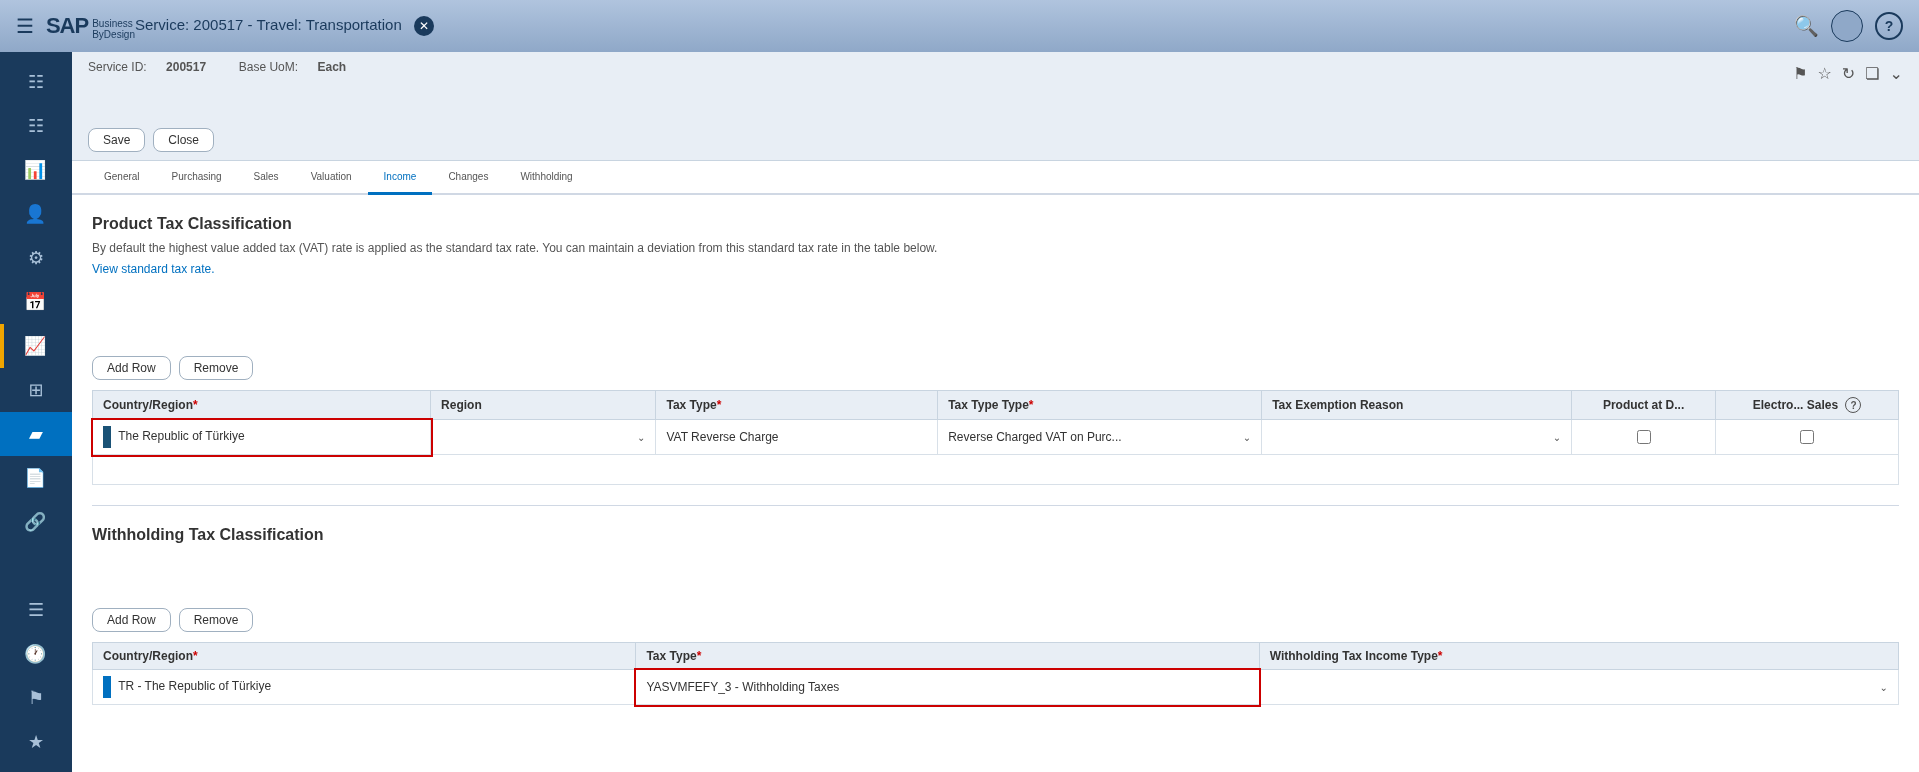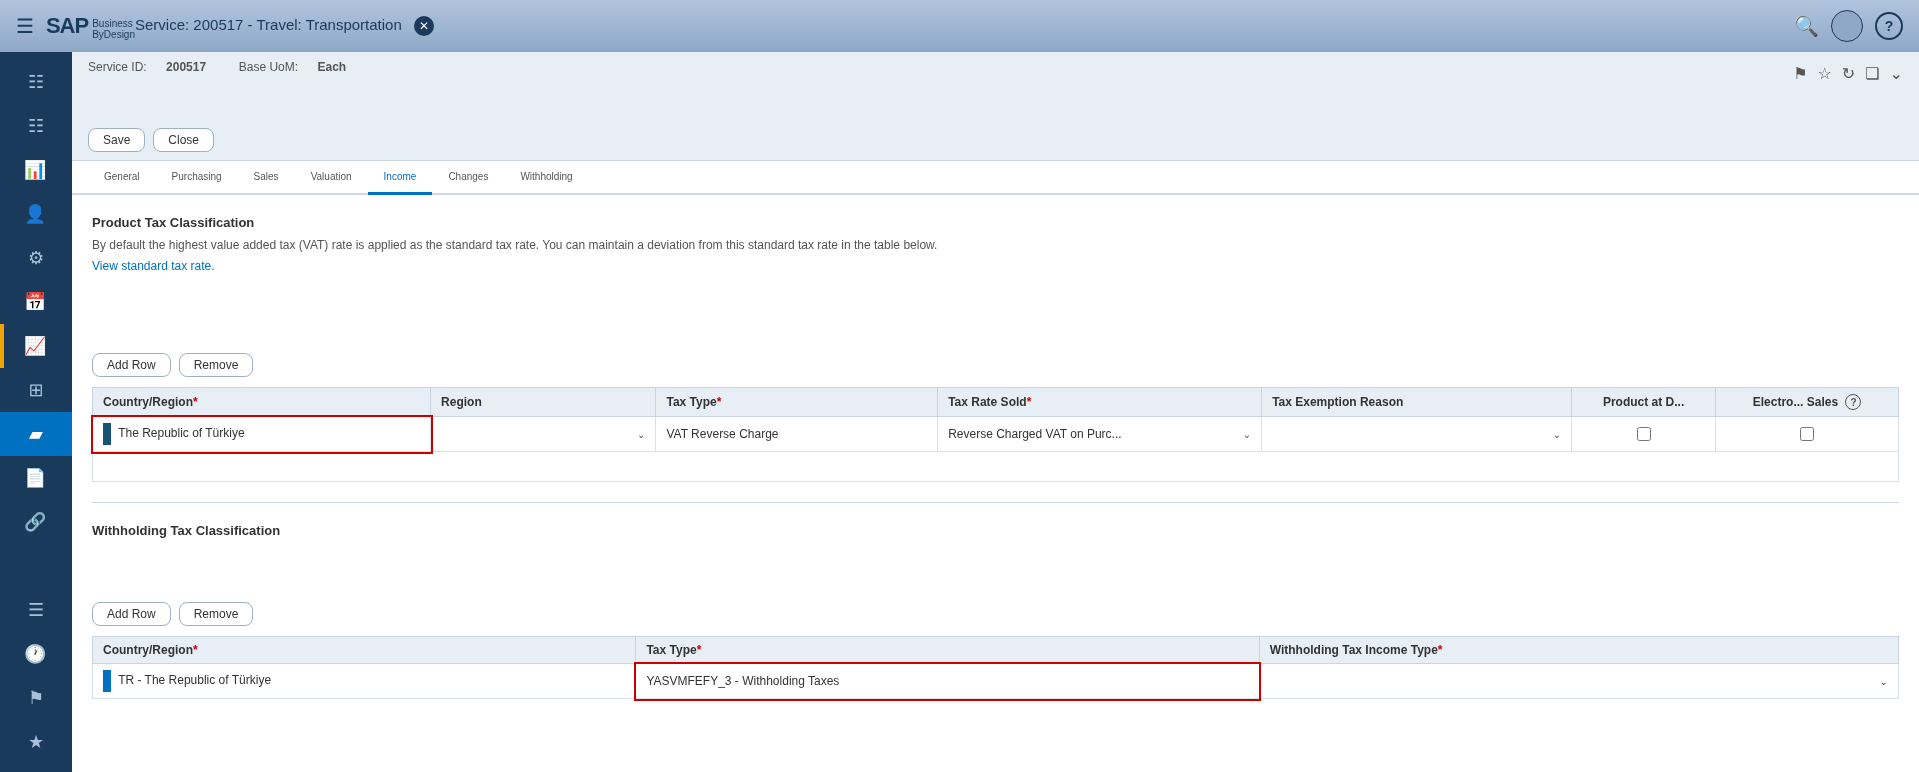--- a/index.html
+++ b/index.html
@@ -104,21 +104,21 @@
     
     .main-content {
       flex: 1;
       overflow-y: auto;
       padding: 20px 20px;
       background: white;
       position: relative;
     }
 
     
-    .section-title { font-size: 13px; font-weight: 600; color: #333; margin-bottom: 8px; }
+    .section-title { font-size: 16px; font-weight: 600; color: #333; margin-bottom: 8px; }
     .section-desc { font-size: 12px; color: #555; margin-bottom: 6px; }
     .view-link { font-size: 12px; color: #0070c0; cursor: pointer; text-decoration: none; margin-bottom: 16px; display: inline-block; }
 
     
     .table-buttons { display: flex; gap: 8px; margin-bottom: 10px; margin-top: 16px; }
 
     
     .data-table {
       width: 100%;
       border-collapse: collapse;
@@ -299,21 +299,21 @@
               <th style="width:240px;">
                 <span>Country/Region</span><span class="required-star">*</span>
               </th>
               <th style="width:160px;">
                 <span>Region</span>
               </th>
               <th style="width:200px;">
                 <span>Tax Type</span><span class="required-star">*</span>
               </th>
               <th style="width:230px;">
-                <span>Tax Rate Sold</span><span class="required-star">*</span>
+                <span>Tax Type Type</span><span class="required-star">*</span>
               </th>
               <th style="width:220px;">
                 <span>Tax Exemption Reason</span>
               </th>
               <th style="width:90px; text-align:center;">
                 <span>Product at D...</span>
               </th>
               <th style="width:90px; text-align:center;">
                 <span>Electro... Sales</span>
                 <span class="help-icon">?</span>

